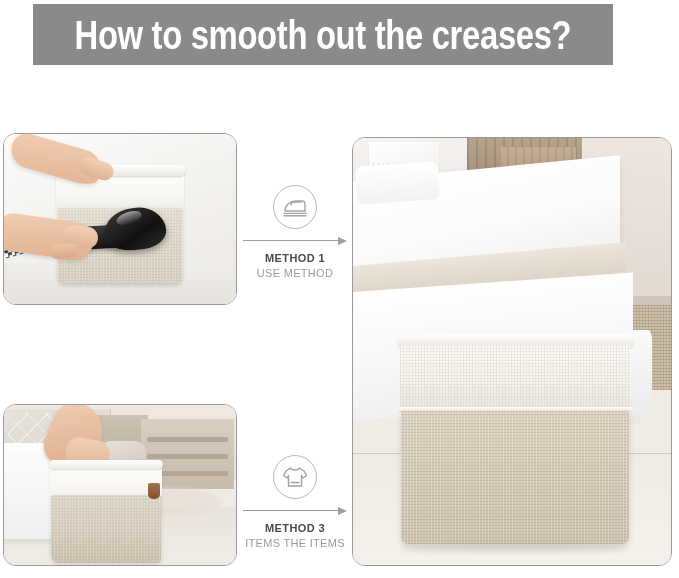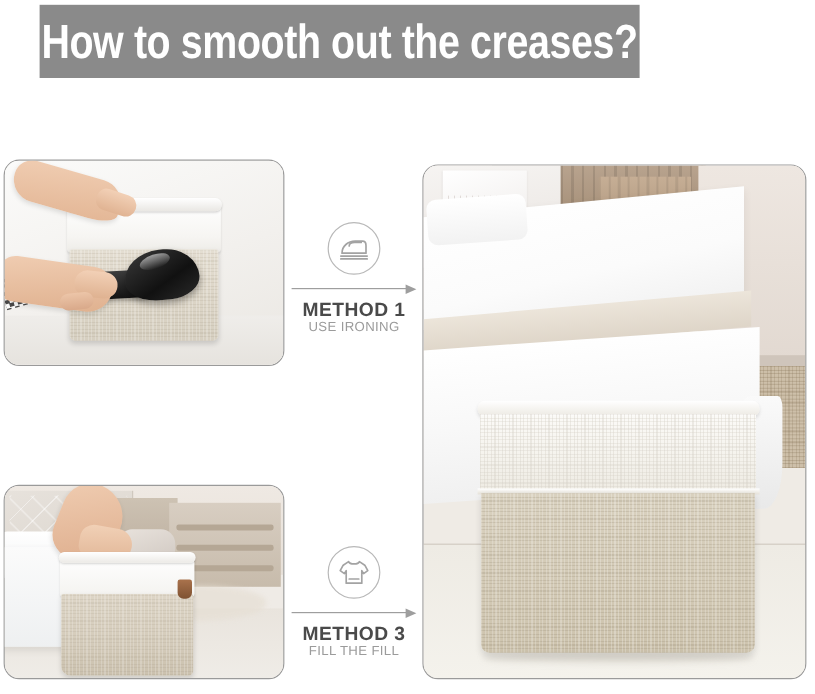--- a/index.html
+++ b/index.html
@@ -8,21 +8,21 @@
     background: #ffffff;
     font-family: "Liberation Sans", sans-serif;
     overflow: hidden;
   }
   #root { position: relative; width: 679px; height: 578px; background: #fff; }
 
   
   .banner {
     position: absolute;
     left: 33px; top: 4px;
-    width: 500px; height: 61px;
+    width: 580px; height: 61px;
     background: #8a8a8a;
     display: flex; align-items: center; justify-content: center; text-align: right;
   }
   .banner-title {
     color: #ffffff;
     font-size: 40px;
     font-weight: bold;
     letter-spacing: -0.4px;
     line-height: 1;
     white-space: nowrap;
@@ -275,21 +275,21 @@
   .m-arrow .shaft {
     position:absolute; left:0; top:4px; width:96px; height:1.2px; background:#9e9e9e;
   }
   .m-arrow .head {
     position:absolute; right:0; top:0.5px; width:0; height:0;
     border-left:9px solid #9e9e9e;
     border-top:4.5px solid transparent;
     border-bottom:4.5px solid transparent;
   }
   .m-title {
-    font-size:16px; font-weight:bold; color:#4a4a4a; letter-spacing:.4px;
+    font-size:11px; font-weight:bold; color:#4a4a4a; letter-spacing:.4px;
     line-height:15px; white-space:nowrap;
   }
   .m-sub {
     font-size:11px; font-weight:normal; color:#9b9b9b; letter-spacing:.3px;
     line-height:15px; white-space:nowrap;
   }
 </style>
 </head>
 <body>
 
@@ -394,32 +394,32 @@
         <path d="M9 9 C9 7, 11 6, 13.5 6 L19 6"></path>
         <line x1="2" y1="17.4" x2="24" y2="17.4"></line>
         <line x1="2" y1="19.8" x2="24" y2="19.8"></line>
       </svg>
     </div>
     <div class="m-arrow">
       <div class="shaft"></div>
       <div class="head"></div>
     </div>
     <div class="m-title">METHOD 1</div>
-    <div class="m-sub">USE IRONING</div>
+    <div class="m-sub">USE METHOD</div>
   </div>
 
   <div class="method method-2">
     <div class="m-icon">
       <div class="ring"></div>
       <svg width="26" height="24" viewBox="0 0 26 24" fill="none" stroke="#a3a3a3" stroke-width="1.4" stroke-linejoin="round" stroke-linecap="round">
         <path d="M8.5 3 L4 6 L1.5 10.5 L5 13 L6.5 10.5 L6.5 21 L19.5 21 L19.5 10.5 L21 13 L24.5 10.5 L22 6 L17.5 3 C16.5 5.6, 9.5 5.6, 8.5 3 Z"></path>
         <line x1="9" y1="17.5" x2="17" y2="17.5"></line>
       </svg>
     </div>
     <div class="m-arrow">
       <div class="shaft"></div>
       <div class="head"></div>
     </div>
     <div class="m-title">METHOD 3</div>
-    <div class="m-sub">FILL THE FILL</div>
+    <div class="m-sub">ITEMS THE ITEMS</div>
   </div>
 
 </div>
 
 </body></html>

